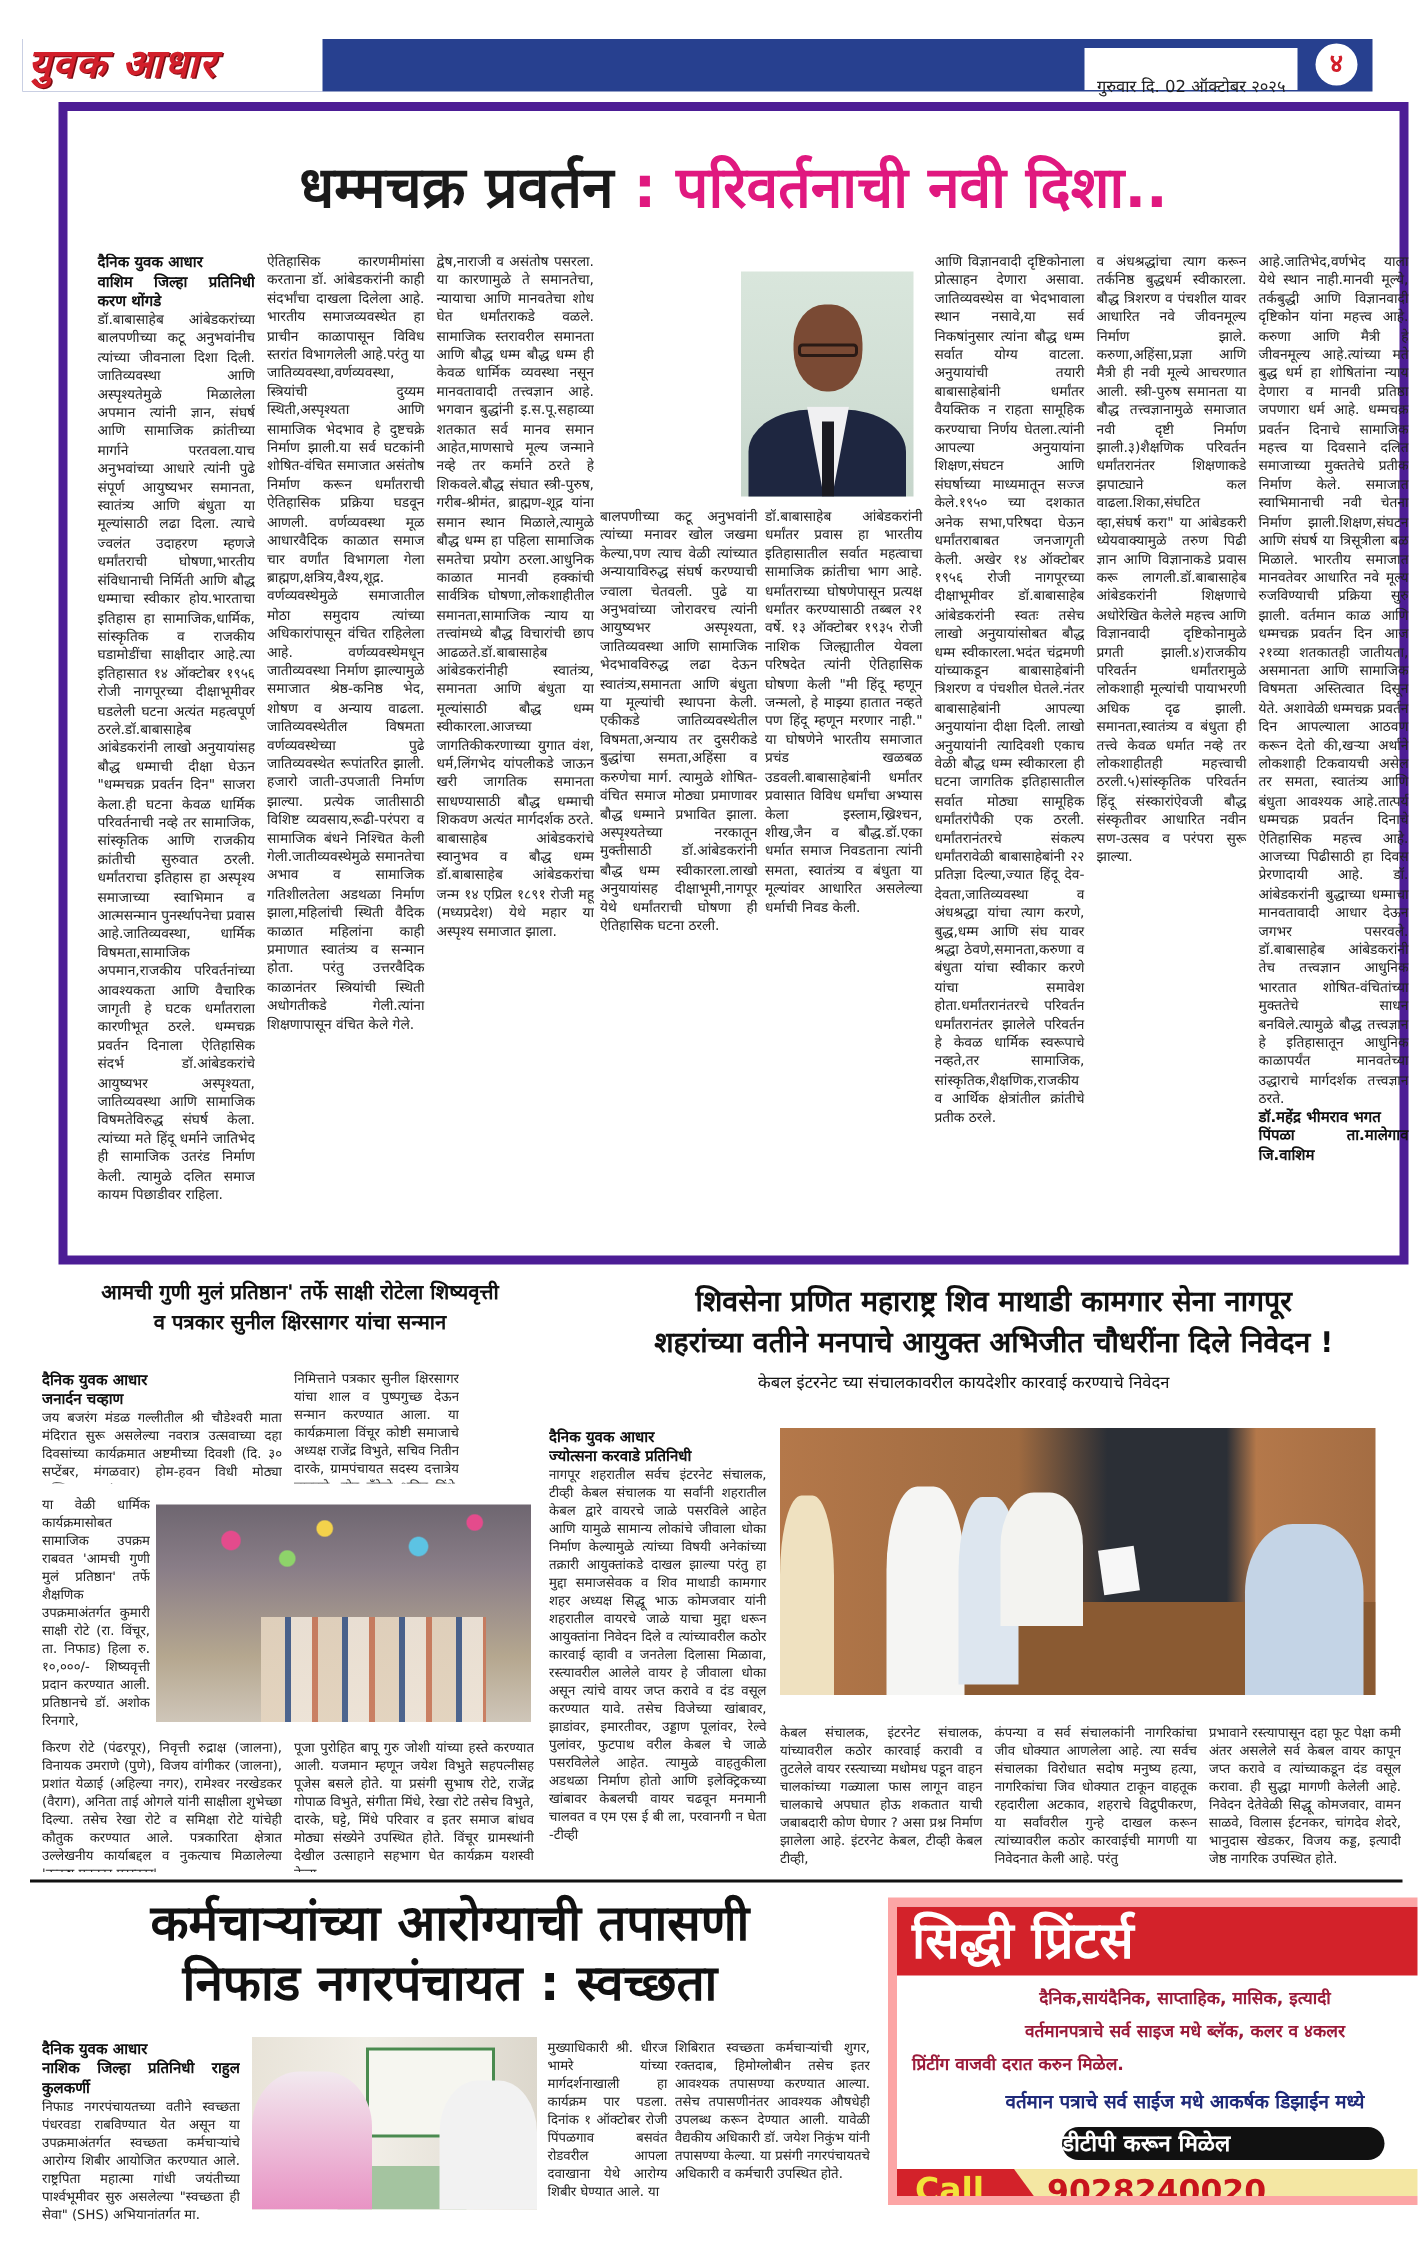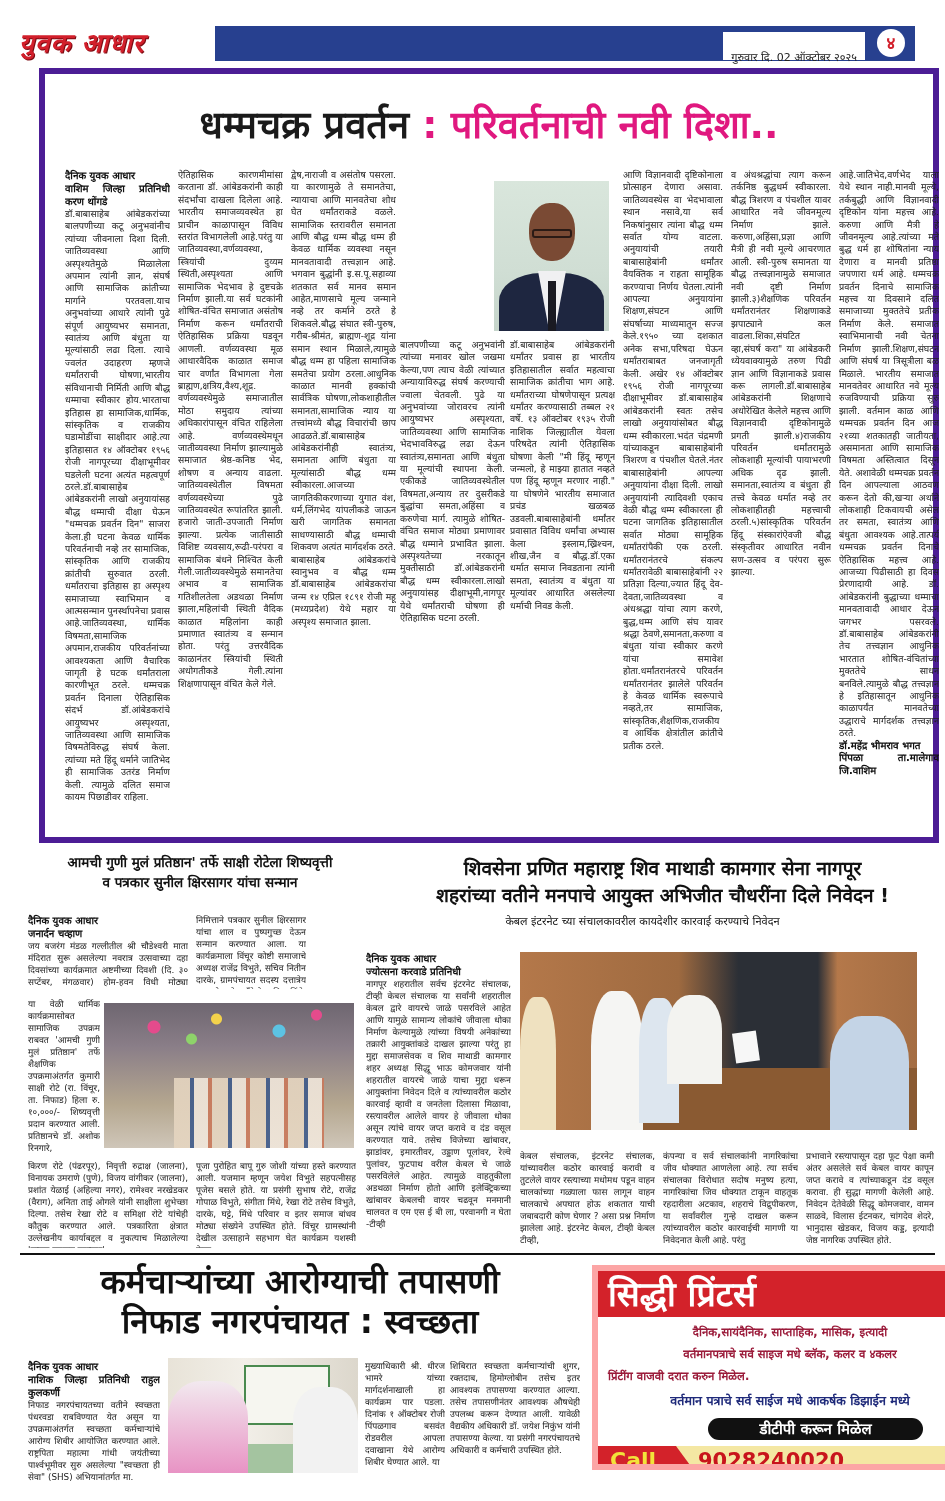--- a/index.html
+++ b/index.html
@@ -44,21 +44,21 @@
 
   .photo-health { background: linear-gradient(90deg, #e8e3d8 0%, #f2efe8 40%, #dcd7cc 100%); }
   .photo-health .poster { position: absolute; left: 40%; top: 6%; width: 45%; height: 52%; background: #f6f6f0; border: 2px solid #4a8a4f; }
   .photo-health .w1 { position: absolute; left: 0; top: 20%; width: 42%; height: 80%; background: linear-gradient(180deg, #f2e9ef 0%, #e893c4 100%); border-radius: 40% 40% 0 0; }
   .photo-health .m1 { position: absolute; left: 66%; top: 25%; width: 34%; height: 75%; background: #f2f2f2; border-radius: 40% 40% 0 0; }
   .photo-health .table { position: absolute; left: 30%; bottom: 0; width: 45%; height: 25%; background: #a4c4a0; }
 
   .ad { position: absolute; left: 592px; top: 1265px; width: 396px; height: 205px; border: 6px solid #fca5a5; background: #fff; overflow: hidden; }
   .ad-title { position: absolute; left: 0; top: 0; width: 100%; height: 46px; background: #d3222a; color: #fff; font-weight: bold; font-size: 34px; line-height: 46px; padding-left: 10px; }
   .ad-line { position: absolute; left: 0; width: 100%; text-align: center; font-weight: bold; font-size: 11.5px; }
-  .ad-dtp { position: absolute; left: 110px; top: 147px; width: 215px; height: 22px; background: #111; border-radius: 11px; color: #fff; font-weight: bold; font-size: 15px; line-height: 22px; text-align: center; }
+  .ad-dtp { position: absolute; left: 110px; top: 147px; width: 215px; height: 22px; background: #111; border-radius: 11px; color: #fff; font-weight: bold; font-size: 15px; line-height: 22px; }
   .ad-bottom { position: absolute; left: 0; top: 175px; width: 100%; height: 30px; background: #f4e7a3; }
   .ad-call { position: absolute; left: 0; top: 0; width: 100px; height: 30px; background: #d3222a; clip-path: polygon(0 0, 78% 0, 100% 100%, 0 100%); color: #f2e33a; font-weight: bold; font-size: 22px; line-height: 30px; padding-left: 12px; }
   .ad-phone { position: absolute; left: 100px; top: 0; color: #c8141c; font-weight: bold; font-size: 21px; line-height: 30px; }
 </style>
 </head>
 <body>
 
 <div class="masthead">
   <div class="logo">युवक आधार</div>
   <div class="dateline">गुरुवार दि. 02 ऑक्टोबर २०२५</div>

